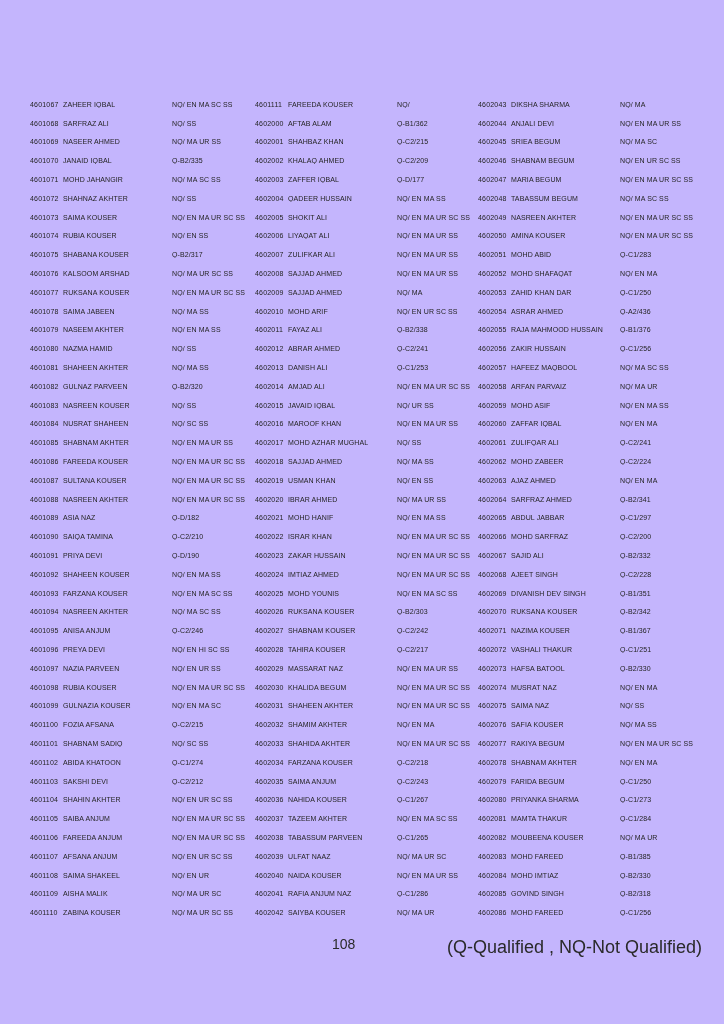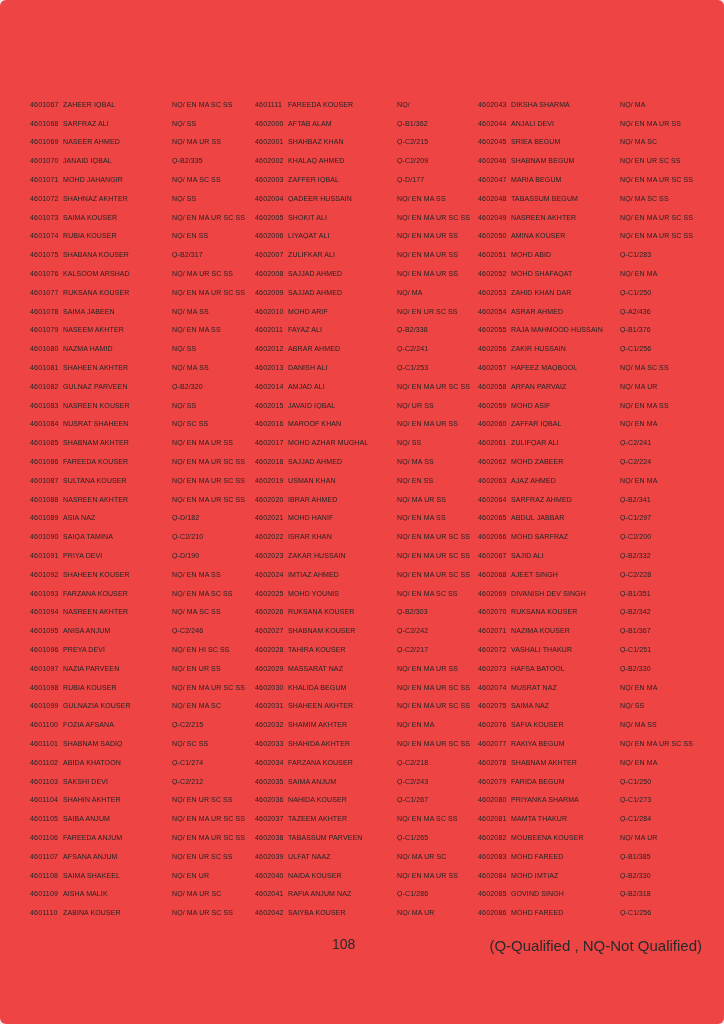--- a/index.html
+++ b/index.html
@@ -1,26 +1,25 @@
 <!DOCTYPE html>
 <html><head>
 <meta charset="utf-8">
 <style>
   * { margin: 0; padding: 0; box-sizing: border-box; }
   html, body { background: #e8e8e8; }
   .page {
     position: relative;
     width: 724px;
     height: 1024px;
-    background: #ef4444;
+    background: #c4b5fd;
     font-family: "Liberation Sans", sans-serif;
     color: #242424;
     overflow: hidden;
     margin: 0 auto;
-    border-radius: 6px;
   }
   .results-table {
     position: absolute;
     left: 30px;
     top: 95px;
     width: 675px;
     display: flex;
   }
   .result-column { flex: none; }
   .result-column[data-column-index="0"] { width: 225px; }
@@ -48,21 +47,21 @@
     position: absolute;
     left: 332px;
     top: 2px;
     font-size: 14px;
     color: #2a2a2a;
   }
   .legend-note {
     position: absolute;
     right: 22px;
     top: 3px;
-    font-size: 15px;
+    font-size: 18px;
     color: #2a2a2a;
   }
 </style>
 </head>
 <body>
 
 <div class="page">
 
   <div class="results-table">
     <div class="result-column" data-column-index="0">

